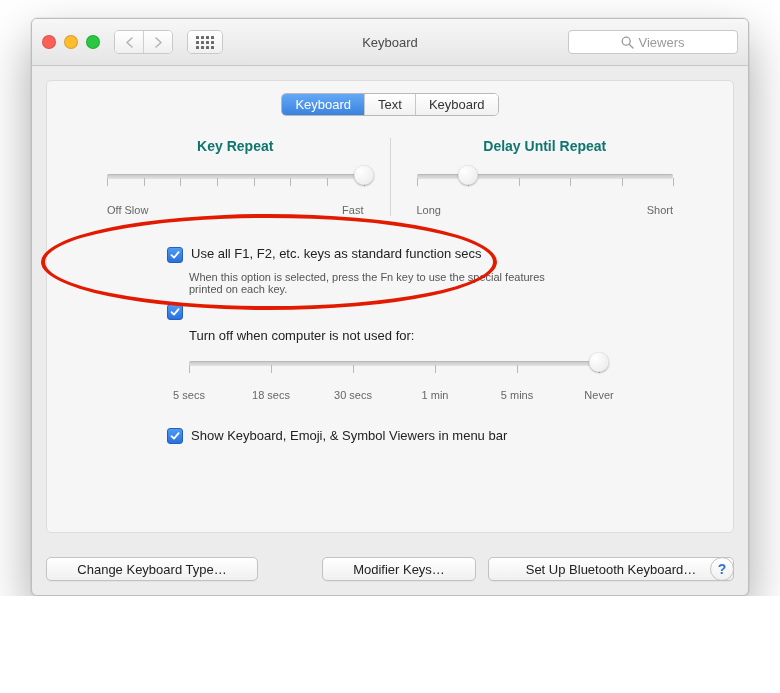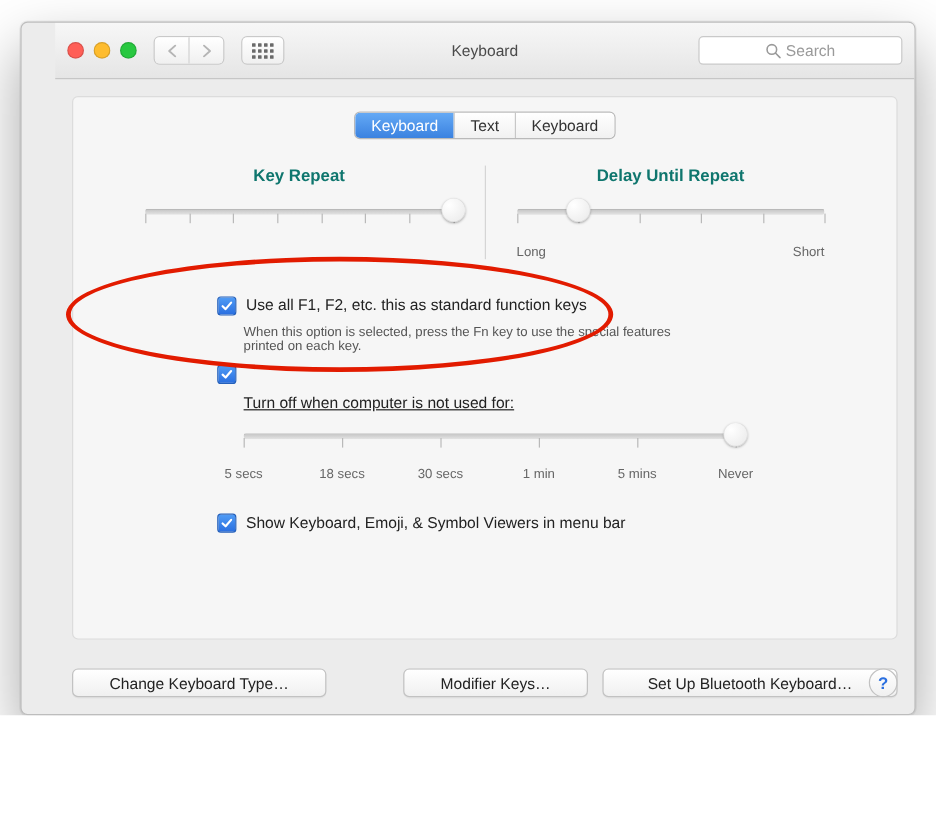--- a/index.html
+++ b/index.html
@@ -12,21 +12,20 @@
   }
   .window {
     position: relative;
     width: 716px;
     margin: 18px auto 0 auto;
     background: #ececec;
     border: 1px solid #bdbdbd;
     border-radius: 6px;
     box-shadow: 0 22px 50px rgba(0,0,0,0.35), 0 0 0 1px rgba(0,0,0,0.05);
     overflow: hidden;
-    padding-left: 28px;
   }
   
   .titlebar {
     height: 46px;
     background: linear-gradient(#f7f7f7,#e5e5e5);
     border-bottom: 1px solid #c6c6c6;
     display: flex;
     align-items: center;
     padding: 0 10px;
     gap: 8px;
@@ -202,21 +201,21 @@
     border-radius:3px;
     background: linear-gradient(#4f9bf5,#2a6fe0);
     border:0.5px solid #2460bb;
     display:flex;align-items:center;justify-content:center;
     flex-shrink:0;
     margin-top:1px;
   }
   .cbox svg{display:block;}
   .rowtext { font-size:13px; color:#222; }
   .rowhelp { font-size:11px; color:#555; margin:1px 0 8px 22px; max-width:360px;}
-  .subhead { font-size:13px; color:#222; margin:6px 0 6px 22px;text-decoration:underline; }
+  .subhead { font-size:13px; color:#222; margin:6px 0 6px 22px; }
 
   
   .hl {
     position:absolute;
     border: 4px solid #e21b00;
     border-radius: 50%;
     pointer-events:none;
   }
 
   
@@ -309,21 +308,21 @@
       </div>
     </div>
     <div class="title">Keyboard</div>
     <div class="searchwrap">
       <span class="search-icon">
         <svg width="13" height="13" viewBox="0 0 13 13">
             <circle cx="5.2" cy="5.2" r="4" fill="none" stroke="#9a9a9a" stroke-width="1.3"></circle>
             <line x1="8.2" y1="8.2" x2="12" y2="12" stroke="#9a9a9a" stroke-width="1.3" stroke-linecap="round"></line>
           </svg>
       </span>
-      <span>Search</span>
+      <span>Viewers</span>
     </div>
   </div>
 
   <div class="content">
     <div class="panel">
 
       <div class="tabs">
         <div class="tabgroup">
           <div class="tab active">Keyboard</div>
           <div class="tab">Text</div>
@@ -339,20 +338,24 @@
             <div class="tick" style="left:0%"></div>
             <div class="tick" style="left:14.28%"></div>
             <div class="tick" style="left:28.56%"></div>
             <div class="tick" style="left:42.84%"></div>
             <div class="tick" style="left:57.12%"></div>
             <div class="tick" style="left:71.4%"></div>
             <div class="tick" style="left:85.68%"></div>
             <div class="tick" style="left:100%"></div>
             <div class="knob" style="left:100%"></div>
           </div>
+          <div class="sliderlabels">
+            <span>Off Slow</span>
+            <span>Fast</span>
+          </div>
         </div>
         <div class="vdiv"></div>
         <div class="slidercol">
           <h4>Delay Until Repeat</h4>
           <div class="slider">
             <div class="track"></div>
             <div class="tick" style="left:0%"></div>
             <div class="tick" style="left:20%"></div>
             <div class="tick" style="left:40%"></div>
             <div class="tick" style="left:60%"></div>
@@ -370,21 +373,21 @@
       <div class="rows">
 
         <div class="hl" style="left:-6px; top:-12px; width:448px; height:88px;"></div>
 
         <div class="row">
           <div class="cbox">
             <svg width="10" height="10" viewBox="0 0 10 10">
                 <path d="M1.5 5.2 L4 7.6 L8.6 2.2" fill="none" stroke="#fff" stroke-width="1.8" stroke-linecap="round" stroke-linejoin="round"></path>
               </svg>
           </div>
-          <div class="rowtext">Use all F1, F2, etc. this as standard function keys</div>
+          <div class="rowtext">Use all F1, F2, etc. keys as standard function secs</div>
         </div>
         <div class="rowhelp">When this option is selected, press the Fn key to use the special features printed on each key.</div>
 
         <div class="row">
           <div class="cbox">
             <svg width="10" height="10" viewBox="0 0 10 10">
                 <path d="M1.5 5.2 L4 7.6 L8.6 2.2" fill="none" stroke="#fff" stroke-width="1.8" stroke-linecap="round" stroke-linejoin="round"></path>
               </svg>
           </div>
         </div>

